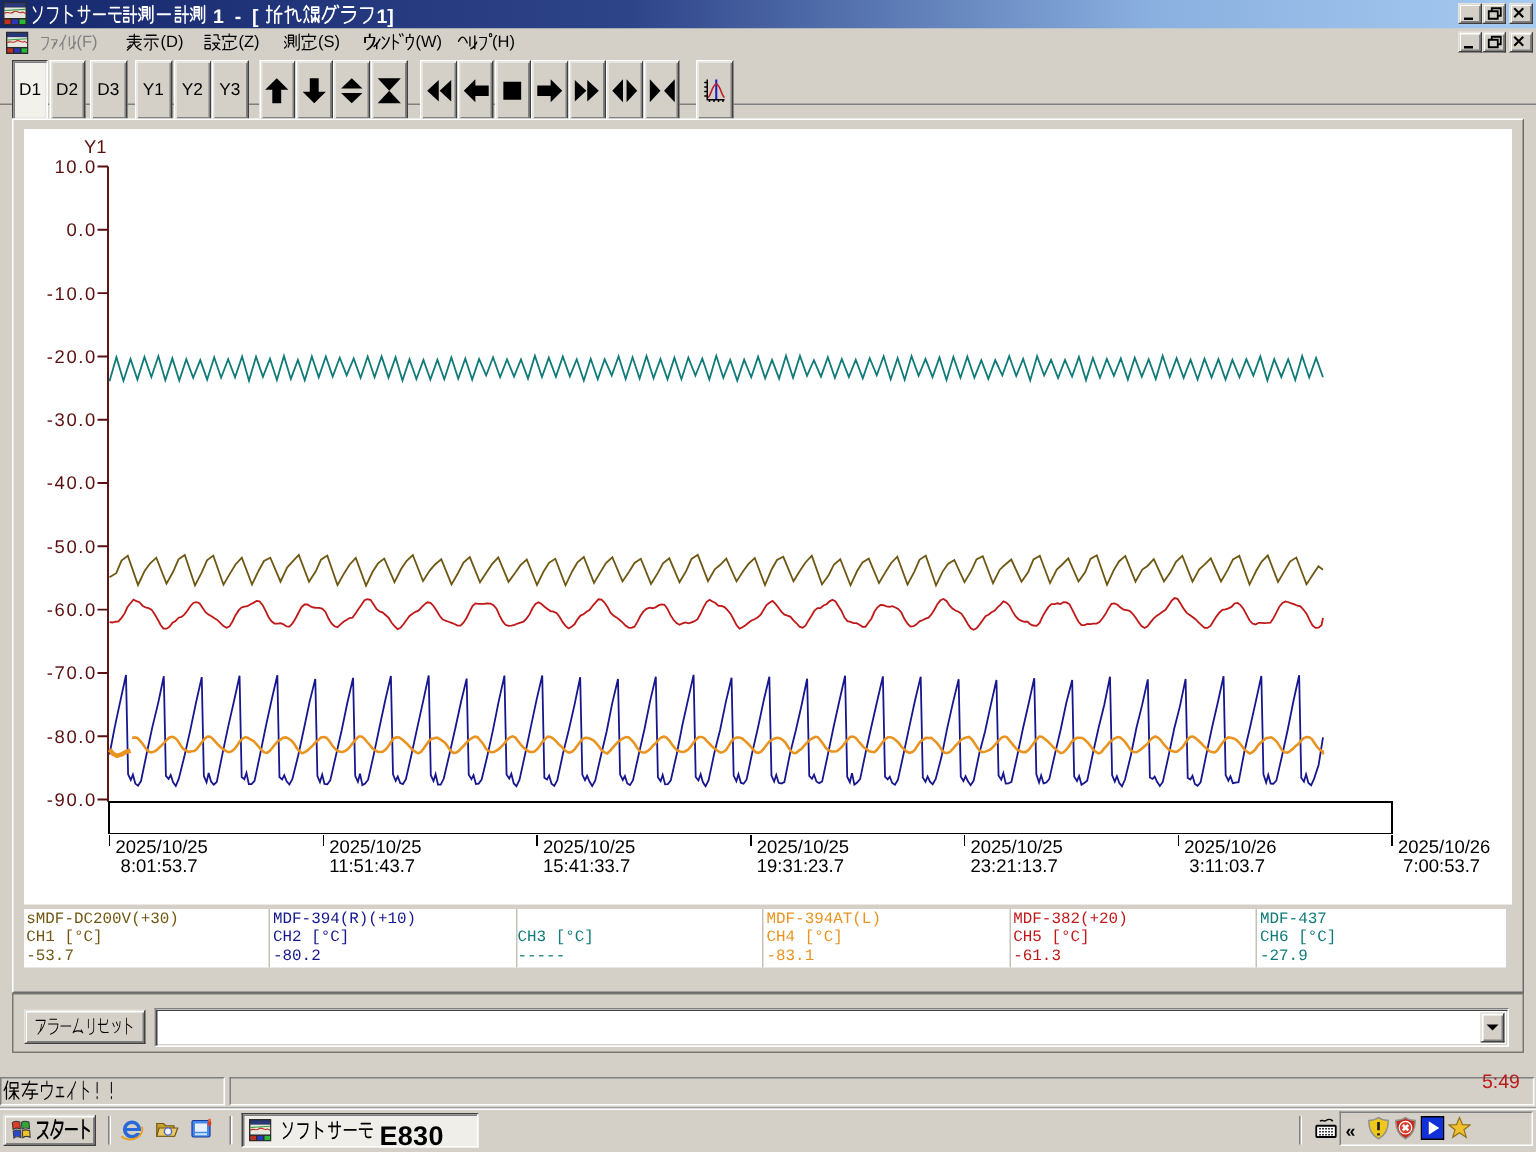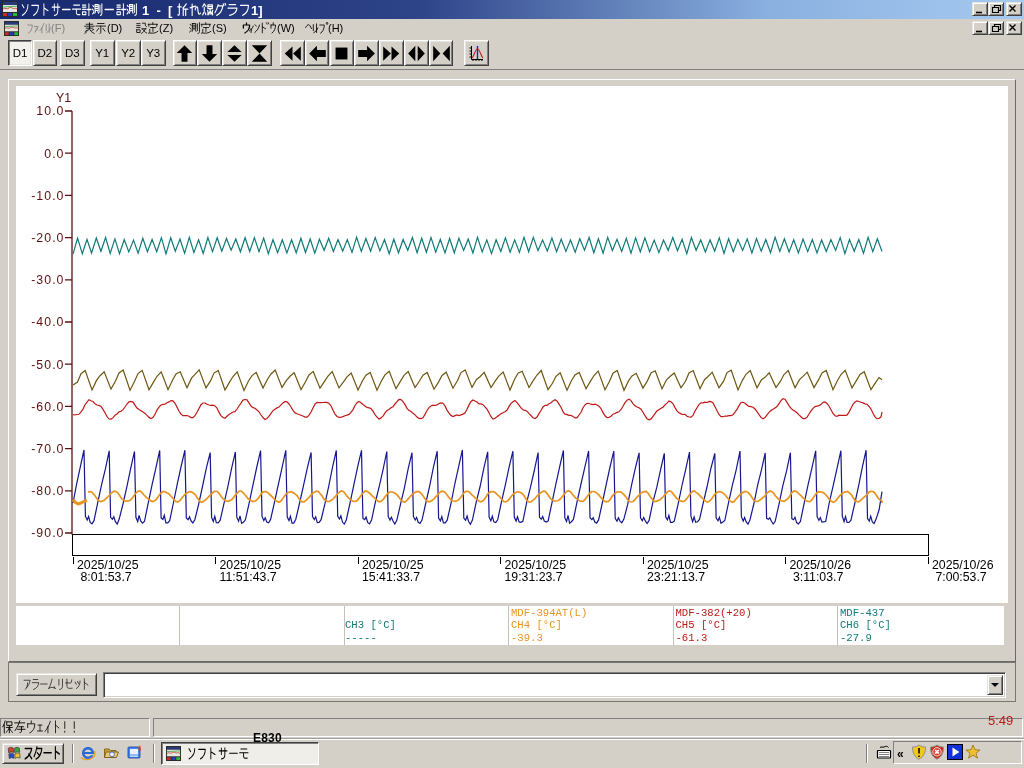--- a/index.html
+++ b/index.html
@@ -1,21 +1,21 @@
 <!DOCTYPE html>
 <html><head><meta charset="utf-8"><style>
 *{margin:0;padding:0;box-sizing:border-box}
 html,body{width:1024px;height:768px;overflow:hidden;background:#d4d0c8;font-family:"Liberation Sans",sans-serif;-webkit-font-smoothing:none}
 .abs{position:absolute}
 #screen{position:relative;width:1024px;height:768px}
 .titlebar{left:0;top:0;width:1024px;height:19px;background:linear-gradient(90deg,#16286e 0%,#2e4489 41%,#8ab0e0 75%,#a6caf0 100%)}
 .wbtn{width:16px;height:14px;background:#d4d0c8;border:1px solid;border-color:#e6e4df #404040 #404040 #e6e4df;box-shadow:inset 1px 1px 0 #fff,inset -1px -1px 0 #808080}
 .menubar{left:0;top:19px;width:1024px;height:18px;background:#d4d0c8}
 .toolbar{left:0;top:37px;width:1024px;height:33px;background:#d4d0c8;border-bottom:1px solid #808080}
-.tbtn{position:absolute;top:40px;width:24.7px;height:26px;background:#d4d0c8;border:1px solid;border-color:#fff #404040 #404040 #fff;box-shadow:inset 1px 1px 0 #e6e4df,inset -1px -1px 0 #808080;display:flex;align-items:center;justify-content:center;font-size:11.5px;color:#000}
+.tbtn{position:absolute;top:40px;width:24.7px;height:40px;background:#d4d0c8;border:1px solid;border-color:#fff #404040 #404040 #fff;box-shadow:inset 1px 1px 0 #e6e4df,inset -1px -1px 0 #808080;display:flex;align-items:center;justify-content:center;font-size:11.5px;color:#000}
 .tbtn.pressed{border-color:#404040 #fff #fff #404040;box-shadow:inset 1px 1px 0 #808080,inset -1px -1px 0 #e6e4df;background:#f2f1ec}
 .tbtn svg{display:block}
 .frame1{left:8px;top:79px;width:1008px;height:583px;border:1px solid;border-color:#fff #6a6a6a #6a6a6a #fff;background:#d4d0c8}
 .chartwhite{left:16px;top:86px;width:992px;height:517px;background:#fff}
 .legend{left:16px;top:606px;width:988px;height:39px;background:#fff;font-family:"Liberation Mono",monospace;font-size:10.6px;line-height:12.6px;white-space:pre}
 .lsep{position:absolute;top:0;width:1px;height:39px;background:#c5c1b8}
 .lcol{position:absolute;top:0.5px}
 .frame2{left:8px;top:662px;width:1008px;height:40px;border:1px solid #787870;background:#d4d0c8}
 .abtn{left:16px;top:673px;width:81px;height:23px;background:#d4d0c8;border:1px solid;border-color:#e6e4df #404040 #404040 #e6e4df;box-shadow:inset 1px 1px 0 #fff,inset -1px -1px 0 #808080}
 .combo{left:103px;top:672px;width:903px;height:26px;border:1px solid;border-color:#808080 #fff #fff #808080;box-shadow:inset 1px 1px 0 #404040,inset -1px -1px 0 #d4d0c8;background:#fff}
@@ -313,25 +313,29 @@
         <text x="916.0" y="482.5" xml:space="preserve">2025/10/26</text>
         <text x="916.0" y="495" xml:space="preserve"> 7:00:53.7</text>
       </g>
       <polyline points="57.0,168.1 61.6,152.2 66.3,167.8 71.0,153.3 75.6,167.0 80.3,152.0 84.9,165.3 89.6,151.5 94.2,167.5 98.9,152.9 103.5,167.7 108.2,153.5 112.8,165.9 117.5,154.1 122.1,167.1 126.8,152.2 131.4,165.8 136.1,153.5 140.7,165.6 145.4,151.7 150.0,167.8 154.7,151.8 159.3,165.2 164.0,153.1 168.6,167.3 173.3,151.3 177.9,166.6 182.6,153.9 187.2,167.5 191.9,151.6 196.5,165.6 201.2,151.7 205.8,165.1 210.5,152.5 215.1,164.2 219.8,153.0 224.4,165.8 229.1,151.7 233.7,165.5 238.4,151.6 243.0,165.7 247.7,152.1 252.3,167.7 257.0,153.5 261.6,166.7 266.3,153.9 270.9,167.0 275.6,153.8 280.2,166.8 284.9,152.3 289.5,166.5 294.2,153.0 298.8,167.1 303.4,153.3 308.1,164.3 312.7,152.2 317.4,165.5 322.0,153.6 326.7,165.1 331.3,153.6 336.0,166.4 340.6,151.2 345.3,165.4 349.9,152.5 354.6,165.2 359.2,151.6 363.9,164.9 368.5,153.5 373.2,167.7 377.8,153.2 382.5,166.8 387.1,153.5 391.8,164.3 396.4,151.5 401.1,166.7 405.7,152.2 410.4,166.3 415.0,151.4 419.7,166.1 424.3,153.3 429.0,166.9 433.6,152.5 438.3,166.8 442.9,152.4 447.6,164.4 452.2,153.0 456.9,167.0 461.5,151.2 466.2,165.9 470.8,153.9 475.5,167.7 480.1,153.8 484.8,165.5 489.4,151.8 494.1,166.2 498.7,153.9 503.4,166.4 508.0,151.2 512.7,165.8 517.3,151.3 522.0,164.6 526.6,154.1 531.3,165.1 535.9,152.1 540.6,165.8 545.2,153.3 549.9,165.4 554.5,153.8 559.2,166.2 563.8,152.8 568.5,164.2 573.1,151.5 577.8,166.8 582.4,152.7 587.1,167.2 591.7,151.4 596.4,164.5 601.0,153.3 605.7,165.4 610.3,152.3 615.0,167.3 619.6,151.9 624.3,165.8 628.9,151.8 633.6,165.8 638.2,154.1 642.9,166.6 647.5,154.1 652.2,164.3 656.8,151.5 661.5,164.7 666.1,153.2 670.8,167.6 675.4,151.5 680.1,164.3 684.7,153.9 689.4,166.0 694.0,153.9 698.7,165.0 703.3,151.9 708.0,167.4 712.6,152.7 717.3,165.8 721.9,153.3 726.6,164.5 731.2,152.9 735.9,167.0 740.5,152.5 745.2,165.1 749.8,153.5 754.5,166.7 759.1,151.2 763.8,165.4 768.4,152.8 773.1,165.9 777.7,153.8 782.4,167.0 787.0,153.1 791.7,165.6 796.3,153.5 801.0,167.0 805.6,153.9 810.3,165.5 814.9,153.5 819.6,164.4 824.2,151.6 828.9,167.6 833.5,153.4 838.2,165.3 842.8,153.5 847.5,167.3 852.1,151.4 856.8,165.7 861.4,152.7 866.0,165.5" fill="none" stroke="#107a78" stroke-width="1.2"></polyline>
       <polyline points="57.0,298.9 61.5,296.1 65.0,287.7 69.2,284.5 76.0,304.0 80.5,294.4 84.0,289.7 88.2,285.8 95.0,303.1 99.5,295.0 103.0,286.9 107.2,284.0 114.0,304.3 118.5,295.6 122.0,287.6 126.2,284.4 133.0,303.8 137.5,296.1 141.0,290.3 145.2,285.8 152.0,303.7 156.5,294.3 160.0,288.0 164.2,285.8 171.0,301.8 175.5,292.2 179.0,288.4 183.2,283.9 190.0,301.9 194.5,294.9 198.0,287.1 202.2,284.4 209.0,304.0 213.5,296.1 217.0,290.5 221.2,285.9 228.0,304.4 232.5,295.0 236.0,289.6 240.2,286.4 247.0,302.1 251.5,293.2 255.0,288.0 259.2,284.0 266.0,301.4 270.5,294.4 274.0,290.3 278.2,286.8 285.0,303.6 289.5,295.8 293.0,289.0 297.2,285.4 304.0,302.2 308.5,295.4 312.0,290.1 316.2,285.6 323.0,301.9 327.5,295.8 331.0,290.8 335.2,287.0 342.0,304.0 346.5,294.8 350.0,289.2 354.2,286.5 361.0,304.2 365.5,294.8 369.0,288.9 373.2,285.3 380.0,302.6 384.5,295.1 388.0,289.4 392.2,285.5 399.0,301.6 403.5,295.0 407.0,289.3 411.2,286.5 418.0,303.3 422.5,296.1 426.0,289.5 430.2,286.2 437.0,302.2 441.5,294.6 445.0,286.6 449.2,283.9 456.0,301.4 460.5,293.5 464.0,290.7 468.2,286.4 475.0,301.6 479.5,294.7 483.0,289.9 487.2,286.0 494.0,304.1 498.5,293.5 502.0,287.3 506.2,285.2 513.0,301.5 517.5,294.2 521.0,289.0 525.2,284.5 532.0,303.6 536.5,297.3 540.0,290.3 544.2,286.8 551.0,304.2 555.5,294.5 559.0,289.0 563.2,286.4 570.0,302.7 574.5,295.1 578.0,289.5 582.2,285.1 589.0,303.7 593.5,295.2 597.0,287.2 601.2,284.4 608.0,304.3 612.5,294.9 616.0,290.0 620.2,287.3 627.0,302.1 631.5,294.6 635.0,286.9 639.2,284.8 646.0,302.8 650.5,293.8 654.0,290.5 658.2,287.0 665.0,301.8 669.5,295.3 673.0,286.9 677.2,284.5 684.0,302.7 688.5,293.7 692.0,290.5 696.2,286.2 703.0,301.7 707.5,295.4 711.0,286.6 715.2,284.2 722.0,303.9 726.5,294.1 730.0,288.3 734.2,284.6 741.0,301.8 745.5,293.7 749.0,291.3 753.2,286.8 760.0,301.6 764.5,295.2 768.0,288.5 772.2,284.5 779.0,301.8 783.5,293.6 787.0,290.4 791.2,286.2 798.0,301.6 802.5,293.9 806.0,286.9 810.2,284.5 817.0,303.7 821.5,294.5 825.0,288.5 829.2,284.3 836.0,301.9 840.5,294.4 844.0,288.4 848.2,285.7 855.0,303.6 859.5,296.7 863.0,291.5 866.0,293.8" fill="none" stroke="#6e5712" stroke-width="1.2"></polyline>
       <polyline points="57.0,328.7 59.0,329.0 61.0,328.5 63.0,328.3 65.0,325.9 67.0,323.1 69.0,318.7 71.0,316.2 73.0,313.7 75.0,314.8 77.0,315.5 79.0,317.8 81.0,319.0 83.0,319.4 85.0,320.4 87.0,323.4 89.0,326.7 91.0,330.5 93.0,333.0 95.0,333.1 97.0,331.9 99.0,329.2 101.0,328.0 103.0,325.8 105.0,325.3 107.0,323.6 109.0,321.0 111.0,318.0 113.0,315.8 115.0,315.4 117.0,316.1 119.0,319.2 121.0,322.1 123.0,323.6 125.0,324.8 127.0,326.1 129.0,327.4 131.0,329.4 133.0,331.4 135.0,332.5 137.0,331.6 139.0,328.3 141.0,324.1 143.0,321.1 145.0,319.0 147.0,318.4 149.0,318.1 151.0,316.8 153.0,315.9 155.0,314.6 157.0,314.9 159.0,317.3 161.0,321.1 163.0,325.3 165.0,328.2 167.0,329.7 169.0,329.7 171.0,329.5 173.0,330.2 175.0,331.6 177.0,331.7 179.0,329.6 181.0,326.3 183.0,322.5 185.0,318.7 187.0,317.0 189.0,317.0 191.0,318.3 193.0,319.0 195.0,319.3 197.0,319.2 199.0,319.9 201.0,322.0 203.0,326.4 205.0,329.6 207.0,331.5 209.0,332.2 211.0,330.3 213.0,328.5 215.0,327.3 217.0,326.0 219.0,325.7 221.0,323.0 223.0,320.0 225.0,317.1 227.0,314.1 229.0,313.5 231.0,313.9 233.0,316.9 235.0,320.0 237.0,321.6 239.0,322.2 241.0,324.0 243.0,325.8 245.0,329.0 247.0,331.5 249.0,333.5 251.0,332.5 253.0,330.2 255.0,327.3 257.0,324.6 259.0,323.2 261.0,321.9 263.0,321.1 265.0,318.9 267.0,316.9 269.0,315.5 271.0,315.9 273.0,318.0 275.0,321.0 277.0,324.3 279.0,326.9 281.0,327.8 283.0,328.5 285.0,329.2 287.0,330.0 289.0,331.1 291.0,331.1 293.0,329.1 295.0,326.0 297.0,321.9 299.0,318.1 301.0,316.3 303.0,316.6 305.0,316.6 307.0,316.5 309.0,316.3 311.0,316.4 313.0,317.4 315.0,319.8 317.0,324.2 319.0,328.1 321.0,330.5 323.0,331.3 325.0,331.1 327.0,330.6 329.0,329.7 331.0,329.1 333.0,328.4 335.0,326.4 337.0,323.6 339.0,319.5 341.0,316.7 343.0,315.5 345.0,316.7 347.0,318.5 349.0,320.0 351.0,321.4 353.0,321.8 355.0,322.6 357.0,325.2 359.0,328.6 361.0,331.2 363.0,333.0 365.0,331.9 367.0,330.2 369.0,326.9 371.0,324.4 373.0,323.5 375.0,321.8 377.0,320.7 379.0,318.0 381.0,315.7 383.0,313.5 385.0,313.7 387.0,315.7 389.0,318.6 391.0,322.4 393.0,324.4 395.0,325.6 397.0,327.2 399.0,328.9 401.0,331.0 403.0,332.4 405.0,332.6 407.0,331.8 409.0,328.4 411.0,324.5 413.0,321.6 415.0,319.9 417.0,319.1 419.0,319.5 421.0,318.9 423.0,317.6 425.0,316.9 427.0,317.2 429.0,319.9 431.0,324.1 433.0,327.2 435.0,329.4 437.0,330.5 439.0,329.6 441.0,328.9 443.0,329.5 445.0,328.9 447.0,328.1 449.0,326.8 451.0,323.2 453.0,318.9 455.0,315.4 457.0,313.9 459.0,315.0 461.0,316.0 463.0,317.9 465.0,317.9 467.0,318.7 469.0,320.8 471.0,323.1 473.0,326.8 475.0,330.7 477.0,333.1 479.0,332.2 481.0,330.8 483.0,329.2 485.0,327.7 487.0,326.8 489.0,325.7 491.0,324.0 493.0,320.6 495.0,317.4 497.0,315.8 499.0,314.6 501.0,316.6 503.0,319.2 505.0,321.9 507.0,323.8 509.0,324.4 511.0,325.2 513.0,327.6 515.0,329.5 517.0,331.8 519.0,332.5 521.0,331.1 523.0,327.6 525.0,324.5 527.0,321.0 529.0,319.4 531.0,319.4 533.0,317.7 535.0,316.8 537.0,314.9 539.0,313.8 541.0,315.0 543.0,318.1 545.0,321.3 547.0,325.7 549.0,328.1 551.0,328.6 553.0,329.4 555.0,329.4 557.0,330.5 559.0,331.9 561.0,331.9 563.0,329.0 565.0,326.3 567.0,321.7 569.0,318.9 571.0,317.3 573.0,317.5 575.0,318.2 577.0,318.6 579.0,318.1 581.0,319.0 583.0,320.1 585.0,322.5 587.0,326.7 589.0,329.8 591.0,331.7 593.0,331.5 595.0,330.2 597.0,328.2 599.0,327.5 601.0,326.4 603.0,325.8 605.0,323.5 607.0,320.3 609.0,316.6 611.0,314.2 613.0,313.3 615.0,314.6 617.0,317.6 619.0,319.7 621.0,321.0 623.0,321.8 625.0,323.2 627.0,326.2 629.0,329.7 631.0,332.7 633.0,333.8 635.0,332.9 637.0,330.4 639.0,327.6 641.0,324.8 643.0,323.8 645.0,322.2 647.0,321.2 649.0,318.9 651.0,317.1 653.0,314.9 655.0,315.8 657.0,317.8 659.0,321.6 661.0,324.8 663.0,326.8 665.0,327.9 667.0,328.5 669.0,328.4 671.0,330.3 673.0,331.0 675.0,331.2 677.0,329.4 679.0,325.1 681.0,321.7 683.0,318.6 685.0,316.8 687.0,316.8 689.0,316.2 691.0,316.7 693.0,315.4 695.0,315.6 697.0,316.9 699.0,320.8 701.0,324.7 703.0,328.5 705.0,330.7 707.0,330.7 709.0,330.0 711.0,330.1 713.0,329.7 715.0,329.7 717.0,328.7 719.0,326.2 721.0,323.4 723.0,319.6 725.0,316.5 727.0,316.3 729.0,317.2 731.0,319.0 733.0,320.4 735.0,320.7 737.0,321.2 739.0,323.0 741.0,325.7 743.0,328.6 745.0,331.4 747.0,332.7 749.0,331.5 751.0,328.9 753.0,326.4 755.0,324.6 757.0,323.3 759.0,321.9 761.0,320.5 763.0,317.6 765.0,314.6 767.0,312.7 769.0,313.2 771.0,316.4 773.0,319.6 775.0,322.4 777.0,323.9 779.0,325.3 781.0,326.8 783.0,328.9 785.0,330.7 787.0,332.6 789.0,332.6 791.0,331.3 793.0,328.0 795.0,324.9 797.0,322.3 799.0,320.6 801.0,320.2 803.0,319.6 805.0,318.6 807.0,316.3 809.0,315.9 811.0,317.4 813.0,320.0 815.0,323.8 817.0,327.5 819.0,329.7 821.0,330.3 823.0,329.2 825.0,329.3 827.0,329.4 829.0,329.3 831.0,329.1 833.0,326.1 835.0,322.2 837.0,318.3 839.0,316.0 841.0,314.9 843.0,315.5 845.0,316.3 847.0,316.9 849.0,317.8 851.0,318.2 853.0,320.5 855.0,323.1 857.0,327.3 859.0,330.9 861.0,332.6 863.0,332.4 865.0,330.8 866.0,325.9" fill="none" stroke="#c01818" stroke-width="1.2"></polyline>
       <polyline points="57.0,417.0 60.4,399.2 64.2,381.4 68.0,364.0 69.4,430.2 71.2,434.0 72.6,430.4 74.2,436.4 76.0,437.8 78.0,434.7 81.8,416.3 85.6,398.6 89.4,382.9 93.2,364.8 94.6,431.3 96.4,433.3 97.8,430.7 99.4,435.6 101.2,438.0 103.2,433.1 107.1,417.5 110.9,400.6 114.7,382.3 118.5,365.4 119.9,431.3 121.7,435.6 123.1,429.3 124.7,435.0 126.5,437.1 128.5,435.3 132.3,416.6 136.1,398.6 139.9,381.8 143.7,364.5 145.1,432.0 146.9,433.5 148.3,429.3 149.9,436.8 151.7,436.8 153.7,434.6 157.5,416.5 161.3,397.9 165.1,380.5 168.9,364.2 170.3,432.0 172.1,433.7 173.5,430.8 175.1,434.9 176.9,437.0 178.9,433.5 182.8,417.7 186.6,400.0 190.4,381.9 194.2,366.6 195.6,431.4 197.3,435.4 198.8,430.4 200.3,436.6 202.2,436.8 204.2,434.2 208.0,417.4 211.8,400.8 215.6,382.3 219.4,365.9 220.8,431.2 222.6,435.2 224.0,429.8 225.6,437.4 227.4,436.3 229.4,433.8 233.2,416.9 237.0,398.8 240.8,381.0 244.6,364.6 246.0,430.2 247.8,434.5 249.2,431.7 250.8,436.1 252.6,436.7 254.6,433.4 258.4,416.7 262.2,399.1 266.0,381.9 269.8,364.3 271.2,430.8 273.0,434.7 274.4,430.2 276.0,437.1 277.8,437.1 279.8,433.2 283.7,416.5 287.5,399.7 291.3,382.2 295.1,366.4 296.5,430.5 298.3,433.5 299.7,430.8 301.3,436.6 303.1,436.4 305.1,433.7 308.9,417.9 312.7,400.4 316.5,381.4 320.3,364.4 321.7,430.3 323.5,433.1 324.9,429.9 326.5,436.3 328.3,438.1 330.3,434.0 334.1,416.7 337.9,398.6 341.7,380.6 345.5,364.3 346.9,432.5 348.7,433.6 350.1,431.1 351.7,436.5 353.5,437.9 355.5,434.3 359.4,416.0 363.2,400.7 367.0,383.9 370.8,365.5 372.2,430.4 374.0,434.1 375.4,431.2 377.0,435.0 378.8,438.0 380.8,434.4 384.6,417.8 388.4,401.8 392.2,382.6 396.0,366.7 397.4,430.4 399.2,434.0 400.6,431.4 402.2,436.3 404.0,437.4 406.0,434.1 409.8,417.0 413.6,400.3 417.4,381.4 421.2,365.2 422.6,432.1 424.4,434.8 425.8,430.6 427.4,436.9 429.2,436.8 431.2,434.2 435.1,417.0 438.9,397.5 442.6,380.9 446.4,363.9 447.8,432.0 449.6,434.3 451.1,430.1 452.6,435.5 454.4,438.2 456.4,434.1 460.3,415.7 464.1,400.5 467.9,381.9 471.7,365.8 473.1,431.1 474.9,434.9 476.3,430.2 477.9,435.8 479.7,436.5 481.7,433.8 485.5,415.7 489.3,399.2 493.1,381.2 496.9,365.2 498.3,431.0 500.1,435.0 501.5,430.7 503.1,435.9 504.9,436.3 506.9,435.4 510.7,416.3 514.5,401.2 518.3,384.5 522.1,366.5 523.5,431.3 525.3,433.2 526.7,430.5 528.3,435.0 530.1,436.1 532.1,435.0 536.0,416.6 539.8,398.3 543.6,381.2 547.4,364.5 548.8,431.8 550.6,435.5 552.0,429.4 553.6,437.1 555.4,435.7 557.4,433.4 561.2,415.2 565.0,398.0 568.8,381.3 572.6,364.9 574.0,431.7 575.8,433.6 577.2,431.8 578.8,436.0 580.6,437.1 582.6,433.9 586.4,416.5 590.2,398.6 594.0,381.0 597.8,365.1 599.2,432.4 601.0,435.2 602.4,431.7 604.0,435.1 605.8,436.8 607.8,433.3 611.7,418.4 615.5,399.4 619.3,382.4 623.1,366.8 624.5,431.9 626.3,434.7 627.7,431.5 629.3,434.9 631.1,437.5 633.1,434.4 636.9,416.1 640.7,401.7 644.5,384.1 648.3,367.3 649.7,431.0 651.5,433.8 652.9,429.4 654.5,436.4 656.3,436.3 658.3,435.2 662.1,418.1 665.9,400.0 669.7,383.3 673.5,366.1 674.9,430.2 676.7,435.7 678.1,430.9 679.7,436.3 681.5,435.7 683.5,433.4 687.3,416.7 691.1,400.5 694.9,382.5 698.8,367.3 700.1,431.7 702.0,434.7 703.4,431.3 705.0,437.2 706.8,436.0 708.8,434.5 712.6,416.3 716.4,399.2 720.2,383.8 724.0,365.1 725.4,430.7 727.2,435.1 728.6,431.5 730.2,436.0 732.0,438.2 734.0,433.7 737.8,418.0 741.6,399.3 745.4,384.1 749.2,366.9 750.6,432.3 752.4,433.3 753.8,431.8 755.4,435.2 757.2,438.0 759.2,435.3 763.0,418.1 766.8,399.8 770.6,384.9 774.4,366.7 775.8,432.6 777.6,433.7 779.0,431.2 780.6,436.6 782.4,437.9 784.4,435.5 788.3,416.6 792.1,398.7 795.9,382.2 799.7,364.8 801.1,430.7 802.9,434.4 804.3,431.5 805.9,436.1 807.7,435.8 809.7,435.5 813.5,415.5 817.3,399.2 821.1,382.1 824.9,364.7 826.3,430.2 828.1,435.7 829.5,430.6 831.1,436.4 832.9,436.5 834.9,434.4 838.7,417.8 842.5,400.3 846.3,381.3 850.1,364.2 851.5,432.5 853.3,435.1 854.7,430.2 856.3,436.0 858.1,437.5 860.1,433.1 863.1,423.8 866.0,405.6" fill="none" stroke="#16168e" stroke-width="1.2"></polyline>
       <polyline points="72.0,406.0 73.8,405.6 75.6,406.0 77.4,407.9 79.2,410.0 81.0,412.7 82.8,414.9 84.6,415.6 86.4,415.2 88.2,414.3 90.0,412.5 91.8,410.9 93.6,409.0 95.4,407.0 97.2,405.5 99.0,405.2 100.8,406.0 102.6,408.0 104.4,410.8 106.2,413.3 108.0,414.3 109.8,415.4 111.6,414.9 113.4,414.7 115.2,413.4 117.0,411.0 118.8,408.5 120.6,406.3 122.4,405.0 124.2,405.1 126.0,406.7 127.8,408.8 129.6,410.7 131.4,412.3 133.2,413.8 135.0,414.9 136.8,415.5 138.6,414.8 140.4,413.3 142.2,410.8 144.0,408.0 145.8,406.3 147.6,405.4 149.4,406.0 151.2,407.1 153.0,408.0 154.8,410.0 156.6,411.9 158.4,414.1 160.2,415.6 162.0,415.9 163.8,414.7 165.6,412.5 167.4,410.2 169.2,408.1 171.0,407.1 172.8,405.8 174.6,405.6 176.4,406.4 178.2,407.7 180.0,409.7 181.8,412.6 183.6,414.9 185.4,416.2 187.2,415.4 189.0,414.3 190.8,412.6 192.6,410.9 194.4,408.8 196.2,407.4 198.0,405.6 199.8,405.3 201.6,405.8 203.4,407.8 205.2,410.5 207.0,412.8 208.8,414.5 210.6,415.2 212.4,415.3 214.2,414.6 216.0,413.3 217.8,411.2 219.6,408.9 221.4,406.8 223.2,405.0 225.0,405.0 226.8,406.3 228.6,408.5 230.4,410.5 232.2,412.8 234.0,414.0 235.8,415.1 237.6,415.3 239.4,415.0 241.2,413.5 243.0,411.4 244.8,408.4 246.6,406.1 248.4,405.6 250.2,405.7 252.0,406.9 253.8,408.5 255.6,410.1 257.4,412.0 259.2,414.2 261.0,415.3 262.8,416.2 264.6,415.3 266.4,413.0 268.2,410.5 270.0,408.0 271.8,406.5 273.6,406.2 275.4,405.7 277.2,406.7 279.0,407.9 280.8,409.3 282.6,411.9 284.4,414.5 286.2,415.9 288.0,415.8 289.8,414.6 291.6,412.8 293.4,410.9 295.2,408.9 297.0,407.1 298.8,405.9 300.6,405.1 302.4,405.5 304.2,407.7 306.0,409.8 307.8,412.9 309.6,414.6 311.4,415.5 313.2,415.3 315.0,414.4 316.8,413.1 318.6,411.4 320.4,409.4 322.2,407.0 324.0,405.6 325.8,404.9 327.6,405.7 329.4,408.1 331.2,410.4 333.0,412.4 334.8,413.9 336.6,415.0 338.4,415.4 340.2,415.1 342.0,413.6 343.8,411.3 345.6,408.7 347.4,406.6 349.2,405.0 351.0,405.3 352.8,406.4 354.6,408.1 356.4,410.1 358.2,411.6 360.0,413.6 361.8,415.1 363.6,415.8 365.4,415.1 367.2,413.4 369.0,411.0 370.8,408.5 372.6,406.6 374.4,405.9 376.2,406.0 378.0,406.8 379.8,407.7 381.6,409.6 383.4,411.8 385.2,414.4 387.0,415.6 388.8,416.3 390.6,414.7 392.4,412.6 394.2,410.5 396.0,408.7 397.8,407.2 399.6,406.1 401.4,405.4 403.2,405.6 405.0,407.3 406.8,409.4 408.6,412.3 410.4,414.7 412.2,415.7 414.0,415.7 415.8,414.6 417.6,413.2 419.4,411.0 421.2,409.4 423.0,407.2 424.8,405.6 426.6,405.1 428.4,405.8 430.2,407.7 432.0,410.3 433.8,412.6 435.6,414.4 437.4,415.0 439.2,415.3 441.0,414.8 442.8,413.7 444.6,411.6 446.4,409.0 448.2,406.6 450.0,405.4 451.8,405.3 453.6,406.2 455.4,408.3 457.2,410.0 459.0,411.9 460.8,413.3 462.6,414.7 464.4,415.8 466.2,415.3 468.0,414.0 469.8,411.3 471.6,408.2 473.4,406.4 475.2,405.7 477.0,405.7 478.8,406.3 480.6,407.9 482.4,409.5 484.2,411.4 486.0,413.6 487.8,415.5 489.6,415.9 491.4,415.1 493.2,413.1 495.0,410.7 496.8,408.5 498.6,407.2 500.4,406.3 502.2,405.8 504.0,406.2 505.8,407.3 507.6,409.0 509.4,412.0 511.2,414.6 513.0,416.0 514.8,416.0 516.6,414.4 518.4,413.2 520.2,411.0 522.0,409.1 523.8,407.3 525.6,406.2 527.4,405.2 529.2,405.4 531.0,407.5 532.8,410.0 534.6,412.7 536.4,414.1 538.2,415.0 540.0,415.0 541.8,414.8 543.6,413.5 545.4,411.8 547.2,409.4 549.0,407.2 550.8,405.3 552.6,405.0 554.4,405.8 556.2,408.0 558.0,410.1 559.8,412.2 561.6,413.4 563.4,414.8 565.2,415.2 567.0,415.4 568.8,413.7 570.6,411.3 572.4,408.9 574.2,406.7 576.0,405.5 577.8,405.5 579.6,406.2 581.4,407.7 583.2,409.4 585.0,411.7 586.8,413.6 588.6,415.2 590.4,415.9 592.2,415.4 594.0,413.8 595.8,410.8 597.6,408.4 599.4,407.1 601.2,405.9 603.0,406.0 604.8,405.9 606.6,407.4 608.4,409.1 610.2,411.3 612.0,414.3 613.8,415.8 615.6,416.0 617.4,415.2 619.2,413.3 621.0,411.1 622.8,409.4 624.6,407.3 626.4,406.3 628.2,405.6 630.0,405.3 631.8,406.8 633.6,409.4 635.4,412.1 637.2,414.5 639.0,415.5 640.8,415.1 642.6,414.4 644.4,413.6 646.2,411.7 648.0,409.7 649.8,407.7 651.6,405.8 653.4,405.0 655.2,405.4 657.0,407.6 658.8,409.9 660.6,412.1 662.4,413.9 664.2,414.8 666.0,415.4 667.8,415.4 669.6,414.1 671.4,411.8 673.2,409.3 675.0,407.0 676.8,405.1 678.6,405.2 680.4,406.6 682.2,407.9 684.0,409.8 685.8,411.7 687.6,413.3 689.4,414.9 691.2,416.1 693.0,415.6 694.8,413.8 696.6,411.6 698.4,408.5 700.2,407.1 702.0,405.9 703.8,405.8 705.6,406.0 707.4,407.3 709.2,409.0 711.0,411.3 712.8,413.7 714.6,415.3 716.4,416.3 718.2,415.5 720.0,413.1 721.8,411.2 723.6,409.0 725.4,407.5 727.2,406.2 729.0,405.4 730.8,405.7 732.6,407.1 734.4,409.1 736.2,411.7 738.0,414.4 739.8,415.3 741.6,415.5 743.4,414.5 745.2,413.2 747.0,411.5 748.8,410.1 750.6,407.5 752.4,405.9 754.2,405.0 756.0,405.7 757.8,407.4 759.6,410.0 761.4,411.9 763.2,413.8 765.0,414.5 766.8,415.1 768.6,415.1 770.4,413.8 772.2,412.3 774.0,409.7 775.8,406.9 777.6,405.2 779.4,405.1 781.2,406.2 783.0,407.8 784.8,409.5 786.6,411.4 788.4,413.0 790.2,414.8 792.0,415.4 793.8,415.6 795.6,414.2 797.4,411.5 799.2,409.0 801.0,406.7 802.8,405.6 804.6,405.9 806.4,406.3 808.2,407.2 810.0,409.0 811.8,411.2 813.6,413.6 815.4,415.2 817.2,416.3 819.0,415.4 820.8,413.7 822.6,411.1 824.4,409.2 826.2,407.7 828.0,406.2 829.8,405.8 831.6,405.5 833.4,406.9 835.2,408.5 837.0,411.2 838.8,414.3 840.6,415.5 842.4,415.8 844.2,414.7 846.0,413.2 847.8,411.3 849.6,410.0 851.4,407.8 853.2,406.0 855.0,405.4 856.8,405.5 858.6,406.7 860.4,409.5 862.2,412.1 864.0,413.9 865.8,414.9 866.0,417.0" fill="none" stroke="#e8941f" stroke-width="1.7"></polyline>
       <polyline points="57.0,413.7 59.5,416.6 62.0,417.9 65.0,417.0 68.0,415.3 71.0,414.5" fill="none" stroke="#e8941f" stroke-width="3"></polyline>
     </svg>
-<div class="abs legend"><div class="lsep" style="left:163.0px"></div><div class="lsep" style="left:327.5px"></div><div class="lcol" style="left:329px;color:#107a78">
+<div class="abs legend"><div class="lcol" style="left:1.5px;color:#715712">sMDF-DC200V(+30)
+CH1 [°C]
+-53.7</div><div class="lsep" style="left:163.0px"></div><div class="lcol" style="left:166.0px;color:#16168e">MDF-394(R)(+10)
+CH2 [°C]
+-80.2</div><div class="lsep" style="left:327.5px"></div><div class="lcol" style="left:329px;color:#107a78">
 CH3 [°C]
 -----</div><div class="lsep" style="left:492.0px"></div><div class="lcol" style="left:495.0px;color:#e8941f">MDF-394AT(L)
 CH4 [°C]
--39.3</div><div class="lsep" style="left:656.5px"></div><div class="lcol" style="left:659.5px;color:#c01818">MDF-382(+20)
+-83.1</div><div class="lsep" style="left:656.5px"></div><div class="lcol" style="left:659.5px;color:#c01818">MDF-382(+20)
 CH5 [°C]
 -61.3</div><div class="lsep" style="left:821.0px"></div><div class="lcol" style="left:824.0px;color:#107a78">MDF-437
 CH6 [°C]
 -27.9</div></div>
 <div class="abs frame2"></div>
 <div class="abs abtn"></div>
 <svg class="abs" style="left:23px;top:678px" width="69" height="15">
       <g fill="none" stroke="#000" stroke-width="1.05" stroke-linecap="round" stroke-linejoin="round">
         <use href="#j-a" transform="translate(0.0,0) scale(0.512,0.750)"></use>
         <use href="#j-ra" transform="translate(8.4,0) scale(0.512,0.750)"></use>
@@ -403,21 +407,21 @@
 <svg class="abs" style="left:187px;top:747px" width="64" height="15.5">
       <g fill="none" stroke="#000" stroke-width="1.5" stroke-linecap="round" stroke-linejoin="round">
         <use href="#j-so" transform="translate(0.0,0) scale(0.606,0.781)"></use>
         <use href="#j-fu" transform="translate(10.4,0) scale(0.606,0.781)"></use>
         <use href="#j-to" transform="translate(20.8,0) scale(0.606,0.781)"></use>
         <use href="#j-sa" transform="translate(31.2,0) scale(0.606,0.781)"></use>
         <use href="#j-cho" transform="translate(41.6,0) scale(0.606,0.781)"></use>
         <use href="#j-mo" transform="translate(52.0,0) scale(0.606,0.781)"></use>
       </g>
     </svg>
-<div class="abs" style="left:253px;top:731px;font-size:12px;font-weight:bold;color:#000;letter-spacing:0.2px">E830</div>
+<div class="abs" style="left:253px;top:747px;font-size:18px;font-weight:bold;color:#000;letter-spacing:0.2px">E830</div>
 <div class="qsep" style="left:866px"></div>
 <svg class="abs" style="left:876px;top:744px" width="16" height="16" viewBox="0 0 16 16">
       <path d="M4,3.5 C5.5,2 6.5,4 8,3 S11.5,2 12.5,3.5" stroke="#000" stroke-width="1" fill="none"></path>
       <rect x="1.5" y="6.5" width="13" height="7.5" rx="0.5" fill="#fff" stroke="#000" stroke-width="1.2"></rect>
       <path d="M3.5,8.5 H12.5 M3.5,10.5 H12.5 M3.5,12.5 H12.5" stroke="#000" stroke-width="1" stroke-dasharray="1,1"></path>
     </svg>
 <div class="abs tray"></div>
 <div class="abs" style="left:897px;top:747px;font-size:12px;font-weight:bold;color:#000">«</div>
 <svg class="abs" style="left:911px;top:744px" width="16" height="16" viewBox="0 0 16 16">
       <path d="M8,1 C10,2.5 12.5,3 14.5,3 C14.5,9 12.5,13 8,15.2 C3.5,13 1.5,9 1.5,3 C3.5,3 6,2.5 8,1 Z" fill="#f0c818" stroke="#909090" stroke-width="1"></path>

